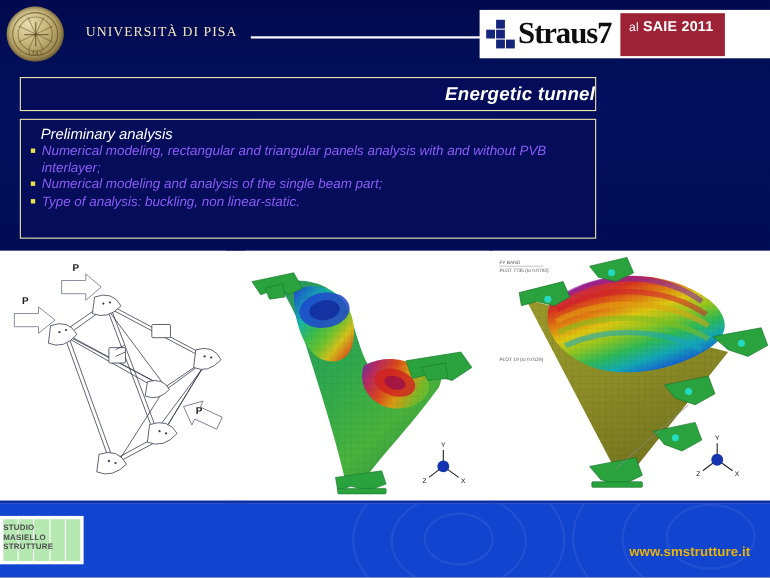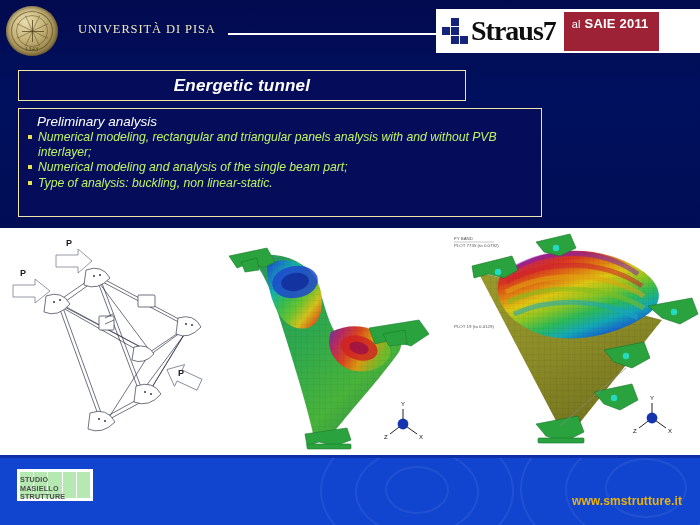--- a/index.html
+++ b/index.html
@@ -39,31 +39,31 @@
     grid-template-rows:repeat(3,1fr);gap:1.5px;flex:0 0 auto;margin-right:3px;}
   .sq-logo i{display:block;background:#fff;}
   .sq-logo i.on{background:#13247a;}
   .straus-word{font-family:"Liberation Serif",serif;font-weight:bold;font-size:28px;
     color:#0e0e0e;letter-spacing:-1px;line-height:1;white-space:nowrap;}
   .saie{margin-left:8px;background:#9d2235;color:#ffffff;font-weight:bold;font-size:13px;
     padding:4px 10px 20px 8px;white-space:nowrap;letter-spacing:.2px;}
   .saie .al{font-weight:normal;font-size:11px;}
 
   
-  .title-box{position:absolute;left:18px;top:70px;width:448px;height:31px;
+  .title-box{position:absolute;left:18px;top:70px;width:524px;height:31px;
     border:1px solid #efe6a8;box-sizing:border-box;background:#050d5a;
-    display:flex;align-items:center;justify-content:center;}
+    display:flex;align-items:center;justify-content:flex-end;}
   .title-box .t{color:#ffffff;font-weight:bold;font-style:italic;font-size:17px;letter-spacing:.2px;}
 
   
   .body-box{position:absolute;left:18px;top:108px;width:524px;height:109px;
     border:1px solid #efe6a8;box-sizing:border-box;background:#050d5a;padding:4px 8px 0 8px;}
   .sub-h{color:#ffffff;font-style:italic;font-size:13.5px;margin:1px 0 1px 10px;}
   .blist{list-style:none;margin:0;padding:0;}
-  .blist li{position:relative;color:#bef264;font-style:italic;font-size:12.2px;
+  .blist li{position:relative;color:#8b5cf6;font-style:italic;font-size:12.2px;
     line-height:14.6px;padding-left:11px;margin-bottom:1px;}
   .blist li:before{content:"";position:absolute;left:1px;top:5px;width:4px;height:4px;
     background:#e9e24a;}
 
   
   .figs{position:absolute;left:0;top:228px;width:700px;height:230px;background:#ffffff;}
   .fig{position:absolute;top:0;height:230px;background:#ffffff;overflow:hidden;}
   #fig1{left:0;width:205px;}
   #fig2{left:223px;width:222px;}
   #fig3{left:448px;width:252px;}
@@ -73,21 +73,21 @@
   .footer{position:absolute;left:0;top:458px;width:700px;height:67px;
     background:#1144cf;overflow:hidden;}
   .footer .rip{position:absolute;border:2px solid rgba(255,255,255,.07);border-radius:50%;}
   .r1{left:320px;top:-34px;width:190px;height:130px;}
   .r2{left:355px;top:-10px;width:120px;height:84px;}
   .r3{left:385px;top:8px;width:60px;height:44px;}
   .r4{left:520px;top:-46px;width:230px;height:150px;}
   .r5{left:565px;top:-22px;width:150px;height:104px;}
   .r6{left:605px;top:0px;width:78px;height:56px;}
 
-  .sm-logo{position:absolute;left:17px;top:469px;width:76px;height:32px;background:#ffffff;
+  .sm-logo{position:absolute;left:0;top:469px;width:76px;height:44px;background:#ffffff;
     padding:3px;box-sizing:border-box;}
   .sm-inner{position:relative;width:100%;height:100%;background:#ffffff;
     display:grid;grid-template-columns:repeat(5,1fr);gap:1px;}
   .sm-inner span{display:block;background:#b6e8b2;}
   .sm-text{position:absolute;left:3px;top:7px;right:2px;color:#4d4d4d;font-size:7.2px;
     font-weight:bold;line-height:8.6px;letter-spacing:.2px;font-family:"Liberation Sans",sans-serif;}
 
   .site{position:absolute;right:18px;top:494px;color:#eab308;font-size:12px;
     font-weight:bold;letter-spacing:.1px;}
 

